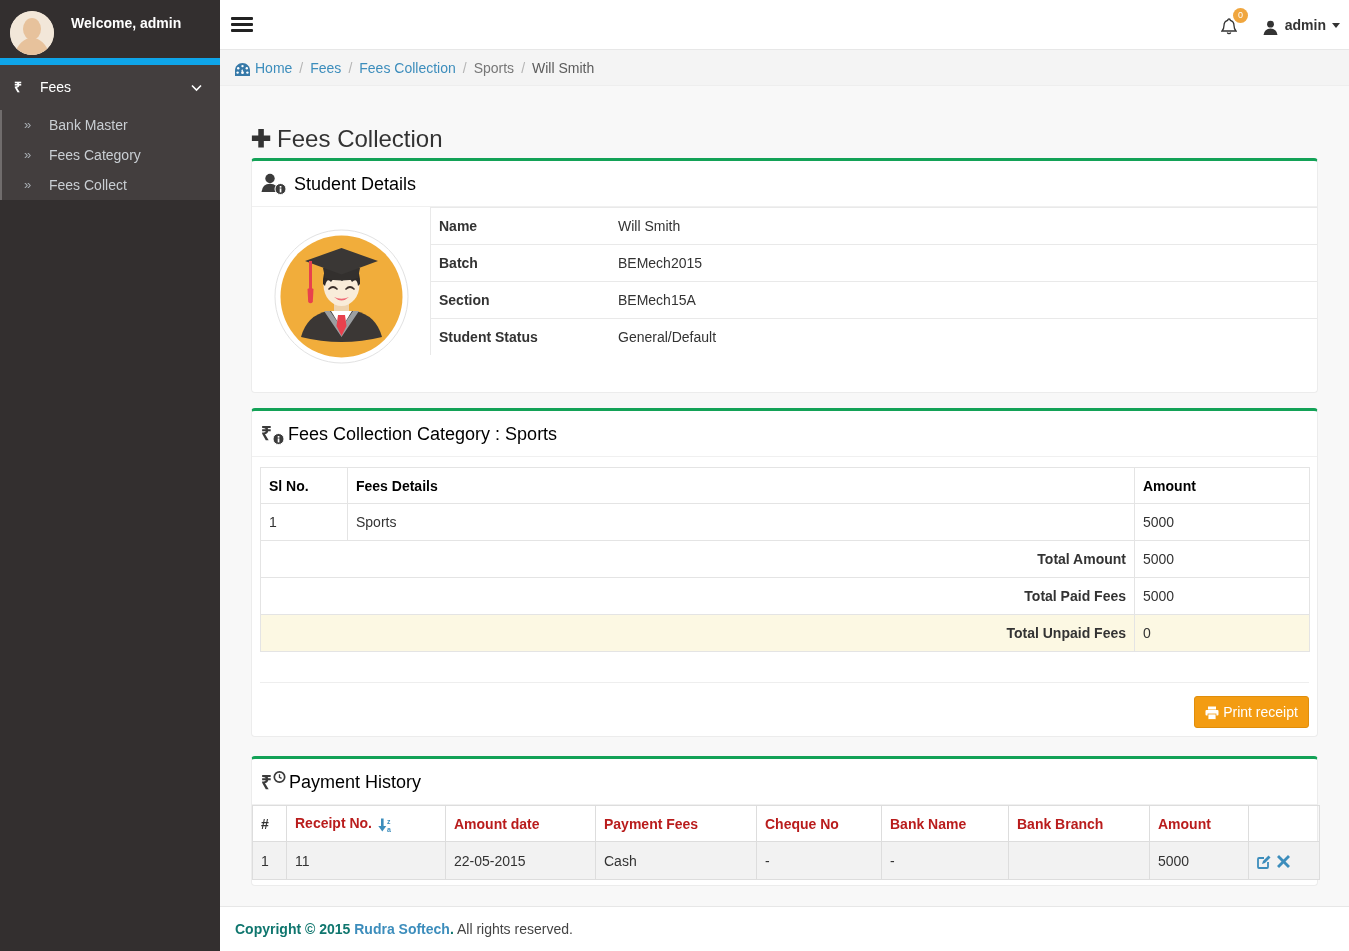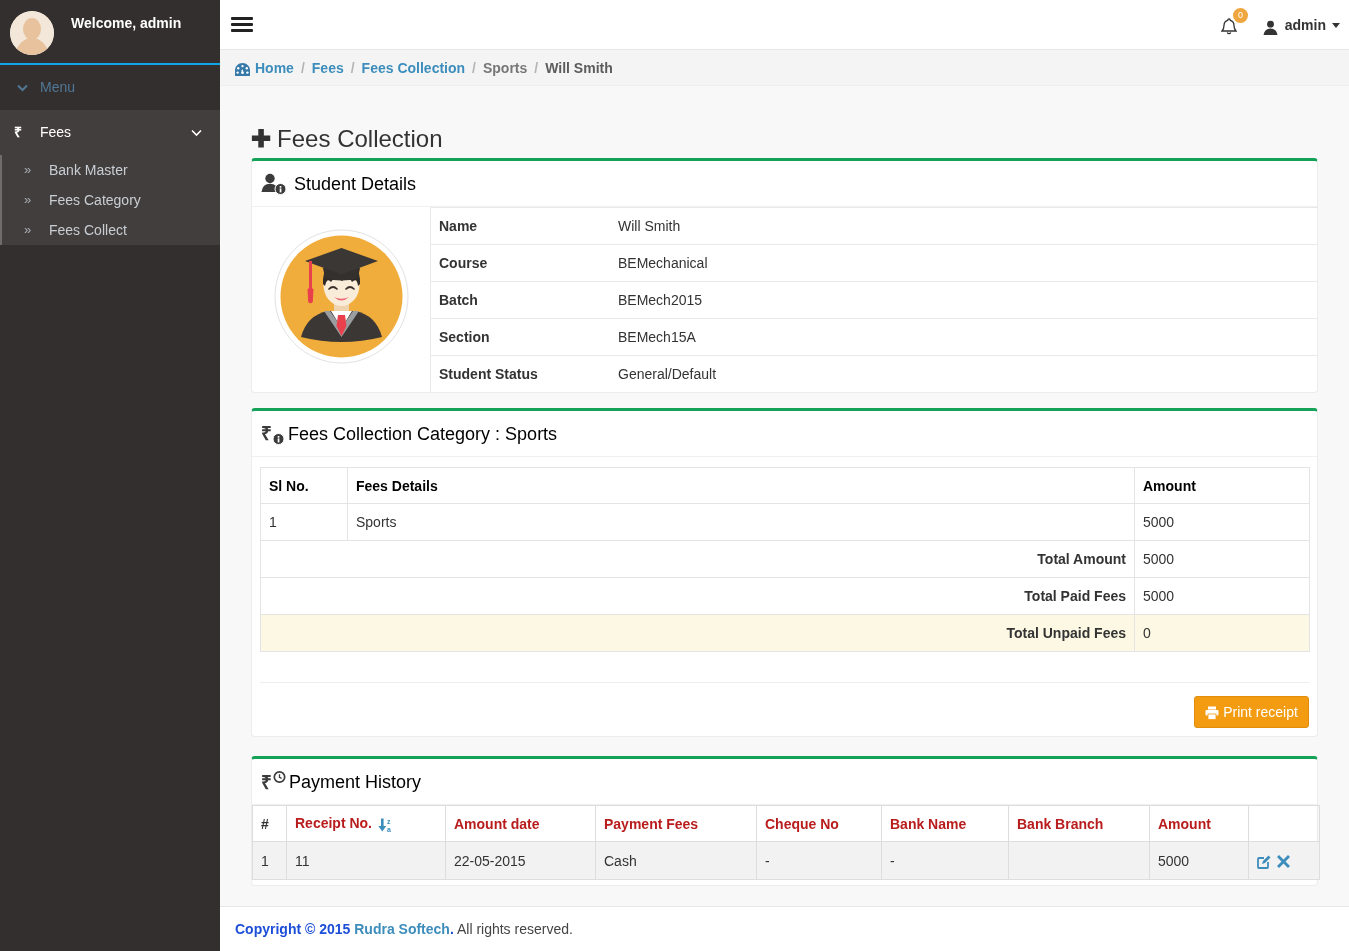--- a/index.html
+++ b/index.html
@@ -4,21 +4,21 @@
 <title>EduSec</title>
 <style>
 * { margin:0; padding:0; box-sizing:border-box; }
 html,body { width:1349px; height:951px; overflow:hidden; }
 body { font-family:"Liberation Sans", sans-serif; font-size:14px; color:#333; background:#f8f8f8; position:relative; }
 a { text-decoration:none; }
 
 
 .sidebar { position:absolute; left:0; top:0; width:220px; height:951px; background:#332f2f; z-index:5; }
 .logo { height:50px; text-align:center; line-height:52px; color:#fff; font-family:"Liberation Serif", serif; font-style:italic; font-weight:bold; font-size:22px; letter-spacing:0; }
-.user-panel { position:relative; height:65px; border-bottom:2px solid #0ea5e9;padding-left:20px; }
+.user-panel { position:relative; height:65px; border-bottom:7px solid #0ea5e9;padding-left:20px; }
 .user-panel .avatar { position:absolute; left:10px; top:11px; width:44px; height:44px; border-radius:50%; overflow:hidden; background:#f3e8da; }
 .user-panel .wtext { position:absolute; left:71px; top:15px; color:#fff; font-weight:bold; font-size:14px; }
 .menu-hdr { height:45px; line-height:45px; color:#507795; font-size:14px; }
 .menu-hdr .chev { display:inline-block; margin:0 12px 0 17px; }
 .menu-fees { background:#433e3e; height:45px; line-height:45px; color:#fff; position:relative; }
 .menu-fees .txt { position:absolute; left:40px; top:0; }
 .menu-fees .rup { position:absolute; left:14px; top:0; font-weight:bold; }
 .menu-fees .chev { position:absolute; right:18px; top:0; }
 .submenu { background:#433e3e; border-left:2px solid #706c6c; }
 .submenu .item { height:30px; line-height:30px; color:#c9ced3; position:relative; padding-left:47px; font-size:14px; }
@@ -28,21 +28,21 @@
 .topbar { position:absolute; left:220px; top:0; width:1129px; height:50px; background:#fff; border-bottom:1px solid #e7e7e7; }
 .burger { position:absolute; left:11px; top:17px; width:22px; height:16px; }
 .burger span { display:block; height:2.5px; background:#222; margin-bottom:3.5px; border-radius:1px; }
 .bell { position:absolute; right:112px; top:17px; }
 .badge0 { position:absolute; right:101px; top:8px; width:15px; height:15px; background:#f0a63e; border-radius:50%; color:#fff; font-size:9px; text-align:center; line-height:15px; }
 .useric { position:absolute; right:71px; top:18px; }
 .adminname { position:absolute; right:23px; top:17px; font-weight:bold; color:#333; font-size:14px; }
 .caret { position:absolute; right:9px; top:23px; width:0; height:0; border-left:4px solid transparent; border-right:4px solid transparent; border-top:5px solid #333; }
 
 
-.bcbar { position:absolute; left:220px; top:50px; width:1129px; height:36px; background:#f4f4f4; border-bottom:1px solid #eee; line-height:36px; padding-left:15px; font-size:14px;font-weight:bold; }
+.bcbar { position:absolute; left:220px; top:50px; width:1129px; height:36px; background:#f4f4f4; border-bottom:1px solid #eee; line-height:36px; padding-left:15px; font-size:14px; }
 .bcbar a { color:#3c8dbc; }
 .bcbar .sep { color:#b5b5b5; padding:0 7px; }
 .bcbar .muted { color:#777; }
 .bcbar .cur { color:#5c5c5c; }
 
 
 .content { position:absolute; left:220px; top:86px; width:1129px; height:820px; background:#f8f8f8; }
 h1.pagetitle { position:absolute; left:31px; top:39px; font-size:24px; font-weight:normal; color:#333; }
 h1.pagetitle .plus { font-weight:bold; margin-right:6px; }
 
@@ -68,42 +68,37 @@
 .fc-hr { border:none; border-top:1px solid #eee; margin:30px 0 0 0; }
 .btn-print { position:absolute; right:8px; top:285px; width:115px; height:32px; background:#f39c12; border:1px solid #e08e0b; border-radius:3px; color:#fff; font-size:14px; text-align:center; line-height:30px; }
 
 .ph-table { width:1067px; table-layout:fixed; margin:0; }
 .ph-table th, .ph-table td { box-sizing:content-box; border:1px solid #ddd; padding:0 8px; font-size:14px; text-align:left; }
 .ph-table th { height:35px; color:#b91c1c; }
 .ph-table th.dark { color:#333; }
 .ph-table td { height:37px; background:#f2f2f2; }
 
 .footer { position:absolute; left:220px; top:906px; width:1129px; height:45px; background:#fff; border-top:1px solid #e7e7e7; line-height:44px; padding-left:15px; font-size:14px; color:#444; }
-.footer b { color:#1d4ed8; }
+.footer b { color:#0f766e; }
 .footer a { color:#3c8dbc; font-weight:bold; }
 svg { vertical-align:middle; }
 </style>
 </head>
 <body>
 
 <div class="sidebar">
   <div class="user-panel">
     <div class="avatar">
       <svg width="44" height="44" viewBox="0 0 44 44">
         <circle cx="22" cy="22" r="22" fill="#f2e7d9"></circle>
         <ellipse cx="22" cy="18" rx="9" ry="11" fill="#e7c29c"></ellipse>
         <path d="M4 44 Q10 27 22 27 Q34 27 40 44 Z" fill="#e7c29c"></path>
       </svg>
     </div>
     <div class="wtext">Welcome, admin</div>
-  </div>
-  <div class="menu-hdr">
-    <span class="chev"><svg width="11" height="8" viewBox="0 0 11 8">
-          <path d="M1 1.5 L5.5 6 L10 1.5" stroke="#507795" stroke-width="2" fill="none"></path>
-        </svg></span>Menu
   </div>
   <div class="menu-fees">
     <span class="rup">₹</span>
     <span class="txt">Fees</span>
     <span class="chev"><svg width="11" height="8" viewBox="0 0 11 8">
           <path d="M1 1.5 L5.5 6 L10 1.5" stroke="#fff" stroke-width="1.6" fill="none"></path>
         </svg></span>
   </div>
   <div class="submenu">
     <div class="item"><span class="dbl">»</span>Bank Master</div>
@@ -184,24 +179,20 @@
               <rect x="35" y="32" width="3" height="28" fill="#e8414d"></rect>
               <path d="M33.5 60 Q36.5 58 39.5 60 L38.8 73 Q36.5 75.5 34.2 73 Z" fill="#e8414d"></path>
             </g>
           </svg>
     </div>
     <table class="sd-table">
       <tbody>
           <tr>
             <td class="lbl" style="width:163px;">Name</td>
             <td>Will Smith</td>
-          </tr>
-      <tr>
-            <td class="lbl">Course</td>
-            <td>BEMechanical</td>
           </tr>
       <tr>
             <td class="lbl">Batch</td>
             <td>BEMech2015</td>
           </tr>
       <tr>
             <td class="lbl">Section</td>
             <td>BEMech15A</td>
           </tr>
       <tr>

